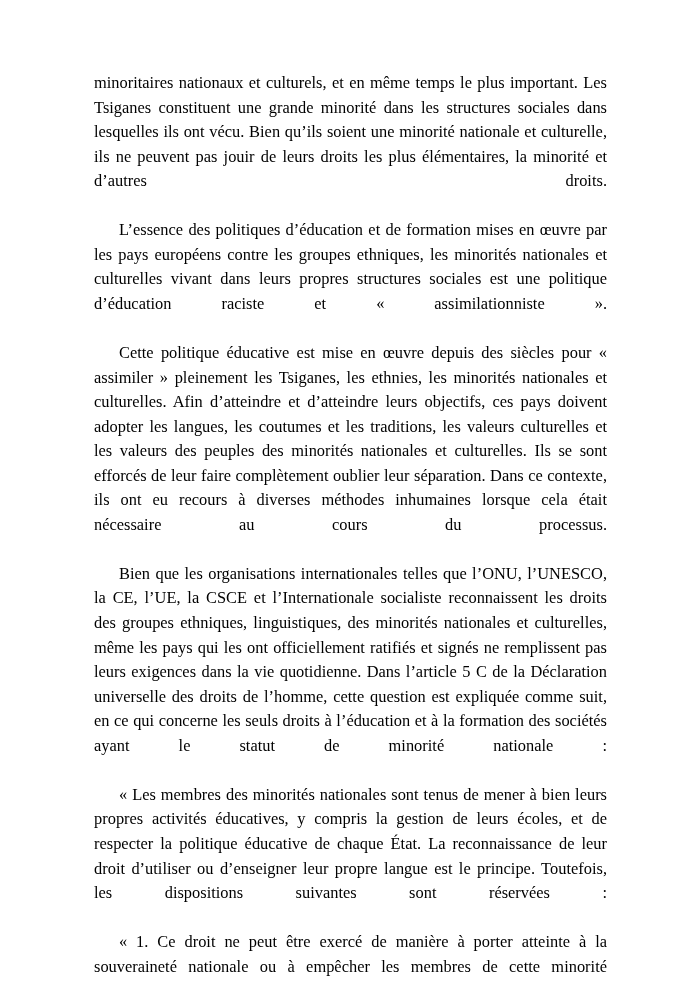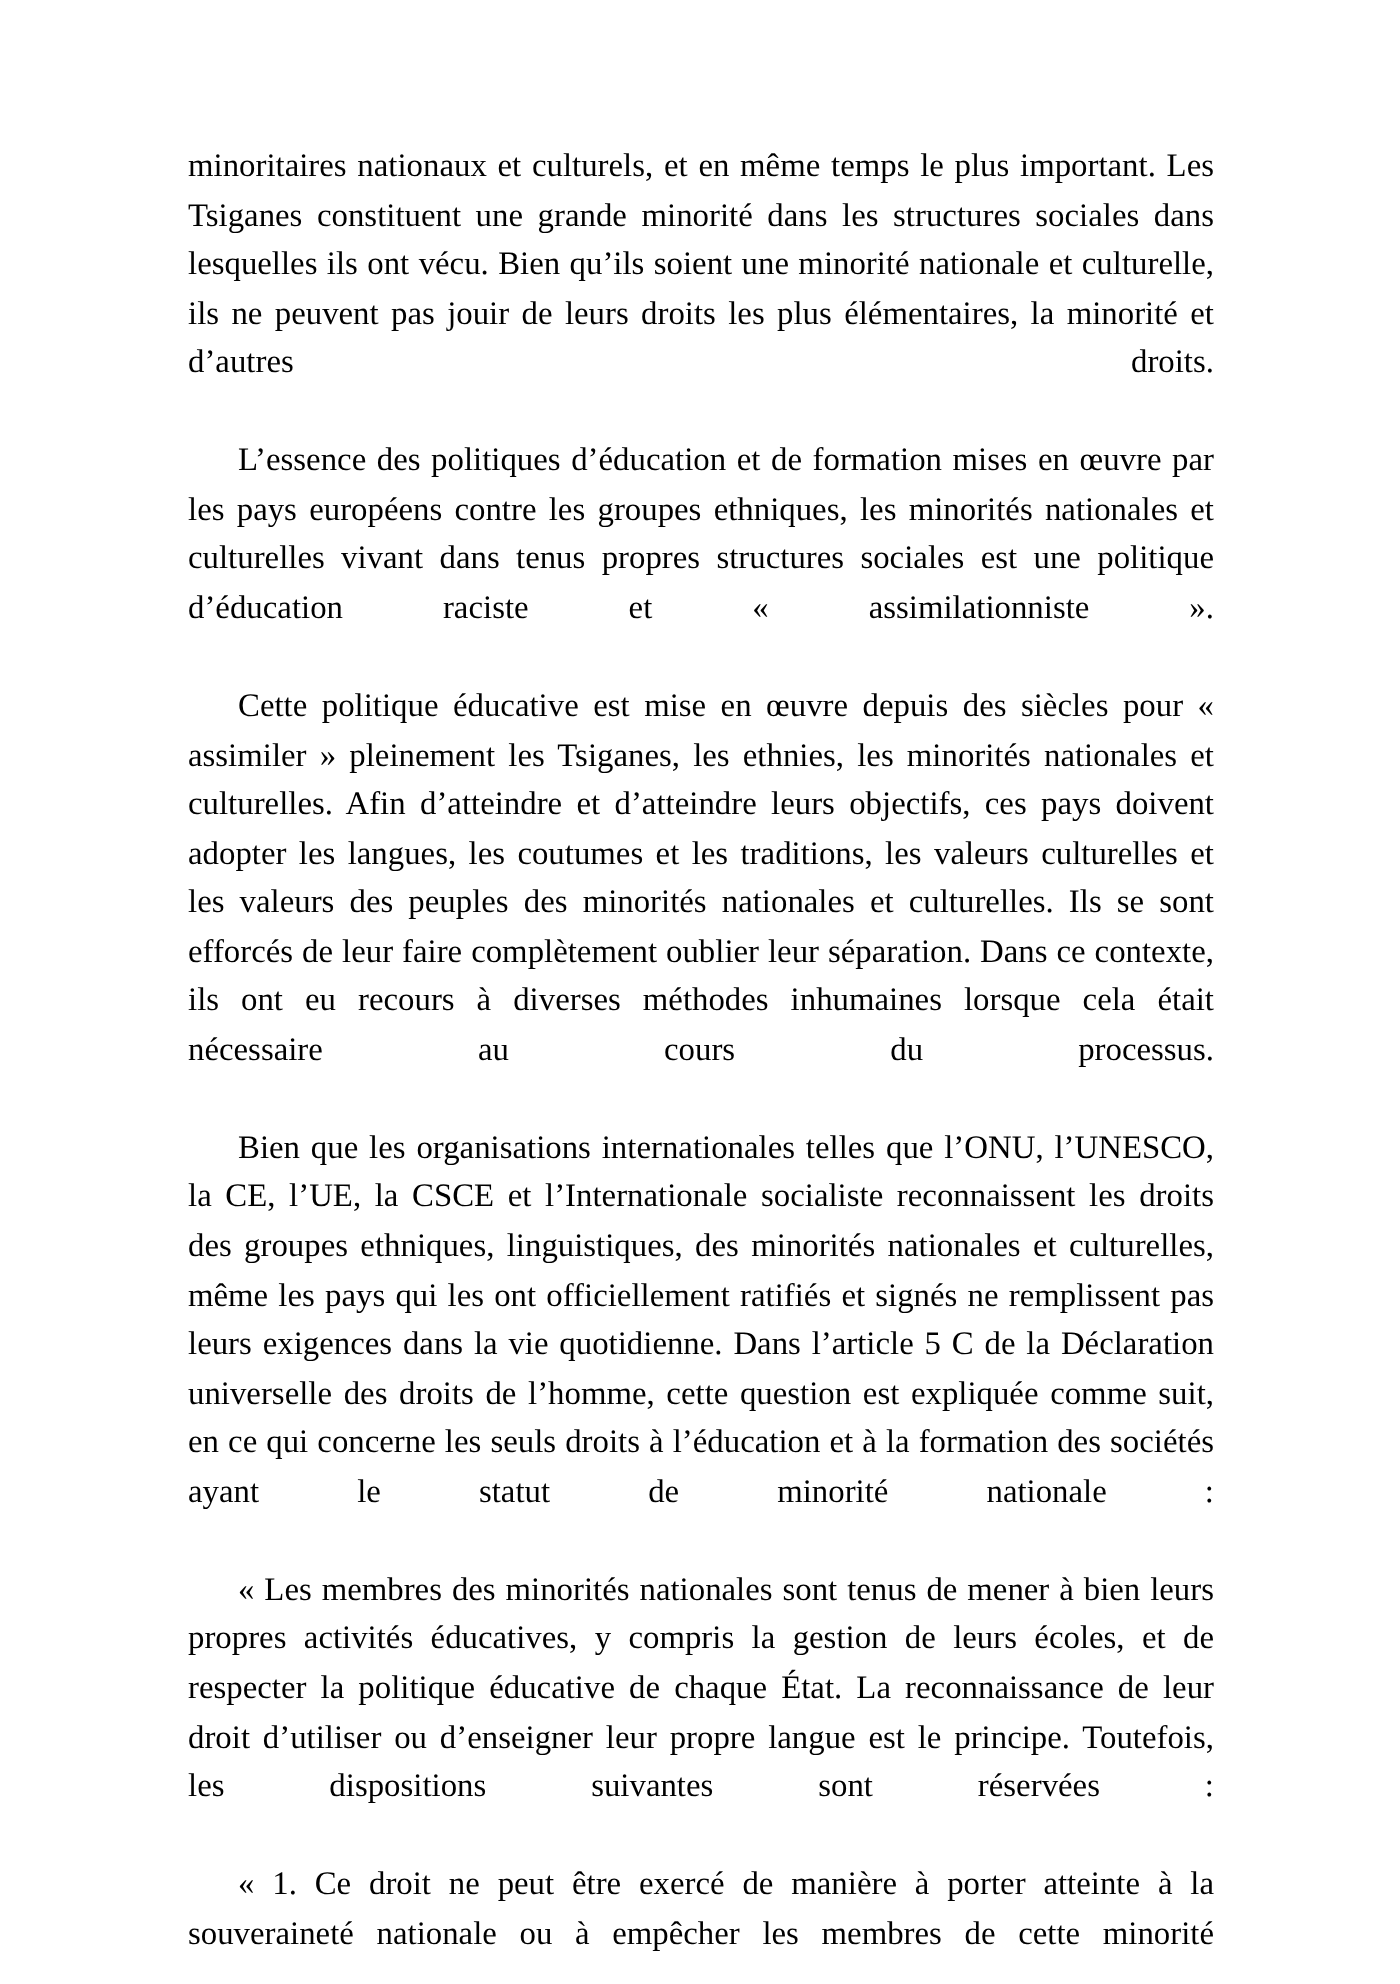--- a/index.html
+++ b/index.html
@@ -52,21 +52,21 @@
   }
 </style>
 </head>
 <body>
 
 <div class="page">
   <div class="text-column">
 
     <p class="para no-indent">minoritaires nationaux et culturels, et en même temps le plus important. Les Tsiganes constituent une grande minorité dans les structures sociales dans lesquelles ils ont vécu. Bien qu’ils soient une minorité nationale et culturelle, ils ne peuvent pas jouir de leurs droits les plus élémentaires, la minorité et d’autres droits.</p>
 
-    <p class="para">L’essence des politiques d’éducation et de formation mises en œuvre par les pays européens contre les groupes ethniques, les minorités nationales et culturelles vivant dans tenus propres structures sociales est une politique d’éducation raciste et « assimilationniste ».</p>
+    <p class="para">L’essence des politiques d’éducation et de formation mises en œuvre par les pays européens contre les groupes ethniques, les minorités nationales et culturelles vivant dans leurs propres structures sociales est une politique d’éducation raciste et « assimilationniste ».</p>
 
     <p class="para">Cette politique éducative est mise en œuvre depuis des siècles pour « assimiler » pleinement les Tsiganes, les ethnies, les minorités nationales et culturelles. Afin d’atteindre et d’atteindre leurs objectifs, ces pays doivent adopter les langues, les coutumes et les traditions, les valeurs culturelles et les valeurs des peuples des minorités nationales et culturelles. Ils se sont efforcés de leur faire complètement oublier leur séparation. Dans ce contexte, ils ont eu recours à diverses méthodes inhumaines lorsque cela était nécessaire au cours du processus.</p>
 
     <p class="para">Bien que les organisations internationales telles que l’ONU, l’UNESCO, la CE, l’UE, la CSCE et l’Internationale socialiste reconnaissent les droits des groupes ethniques, linguistiques, des minorités nationales et culturelles, même les pays qui les ont officiellement ratifiés et signés ne remplissent pas leurs exigences dans la vie quotidienne. Dans l’article 5 C de la Déclaration universelle des droits de l’homme, cette question est expliquée comme suit, en ce qui concerne les seuls droits à l’éducation et à la formation des sociétés ayant le statut de minorité nationale :</p>
 
     <p class="para">« Les membres des minorités nationales sont tenus de mener à bien leurs propres activités éducatives, y compris la gestion de leurs écoles, et de respecter la politique éducative de chaque État. La reconnaissance de leur droit d’utiliser ou d’enseigner leur propre langue est le principe. Toutefois, les dispositions suivantes sont réservées :</p>
 
     <p class="para">« 1. Ce droit ne peut être exercé de manière à porter atteinte à la souveraineté nationale ou à empêcher les membres de cette minorité</p>
 
   </div>

